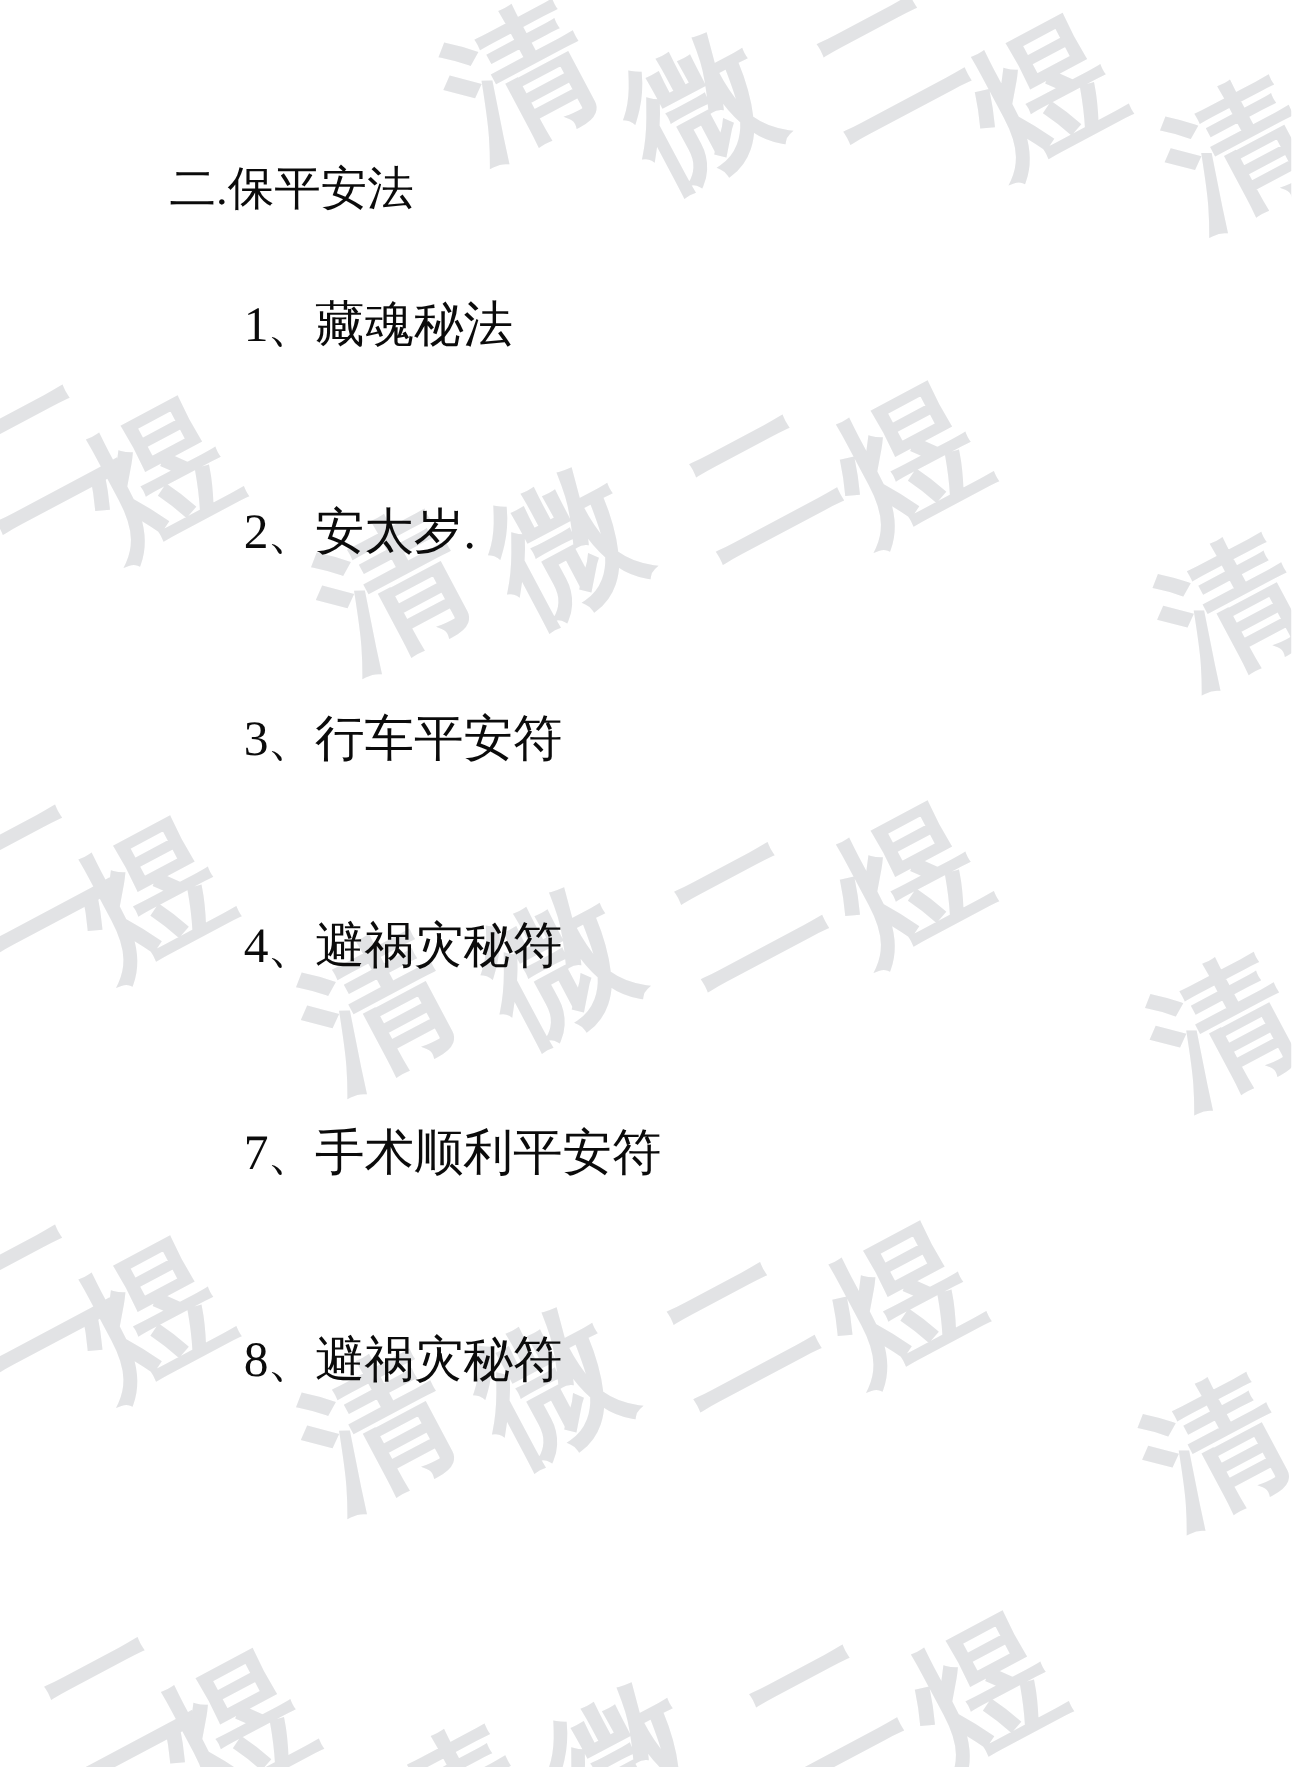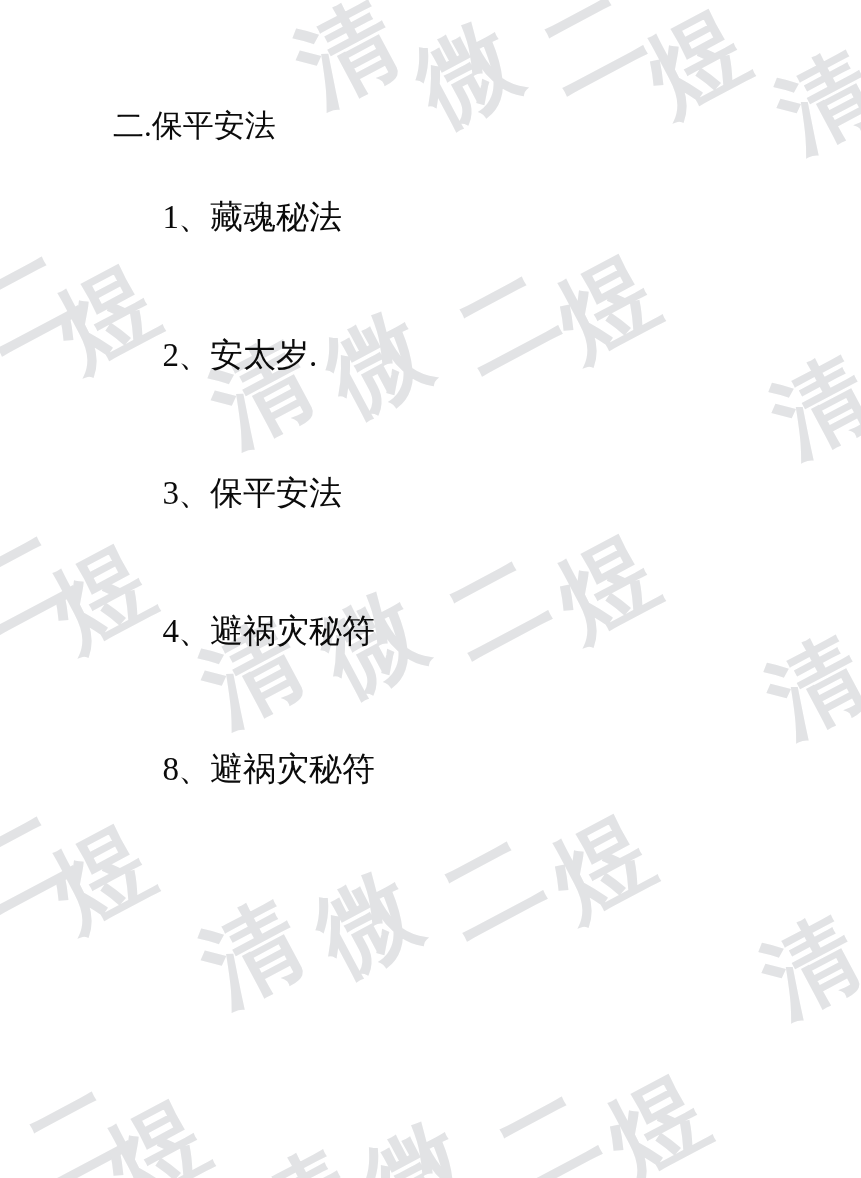--- a/index.html
+++ b/index.html
@@ -106,24 +106,27 @@
 
   <div class="doc">
     <div class="line heading">二.保平安法</div>
     <div class="line item">
       <span class="num">1、</span><span class="cont-inline">藏魂秘法</span>
     </div>
     <div class="line item">
       <span class="num">2、</span><span>安太岁.</span>
     </div>
     <div class="line item">
-      <span class="num">3、</span><span>保平安法</span>
+      <span class="num">3、</span><span>行车平安符</span>
     </div>
     <div class="line item">
       <span class="num">4、</span><span>避祸灾秘符</span>
+    </div>
+    <div class="line item">
+      <span class="num">7、</span><span>手术顺利平安符</span>
     </div>
     <div class="line item">
       <span class="num">8、</span><span>避祸灾秘符</span>
     </div>
 
   </div>
 
 </div>
 
 </body></html>

